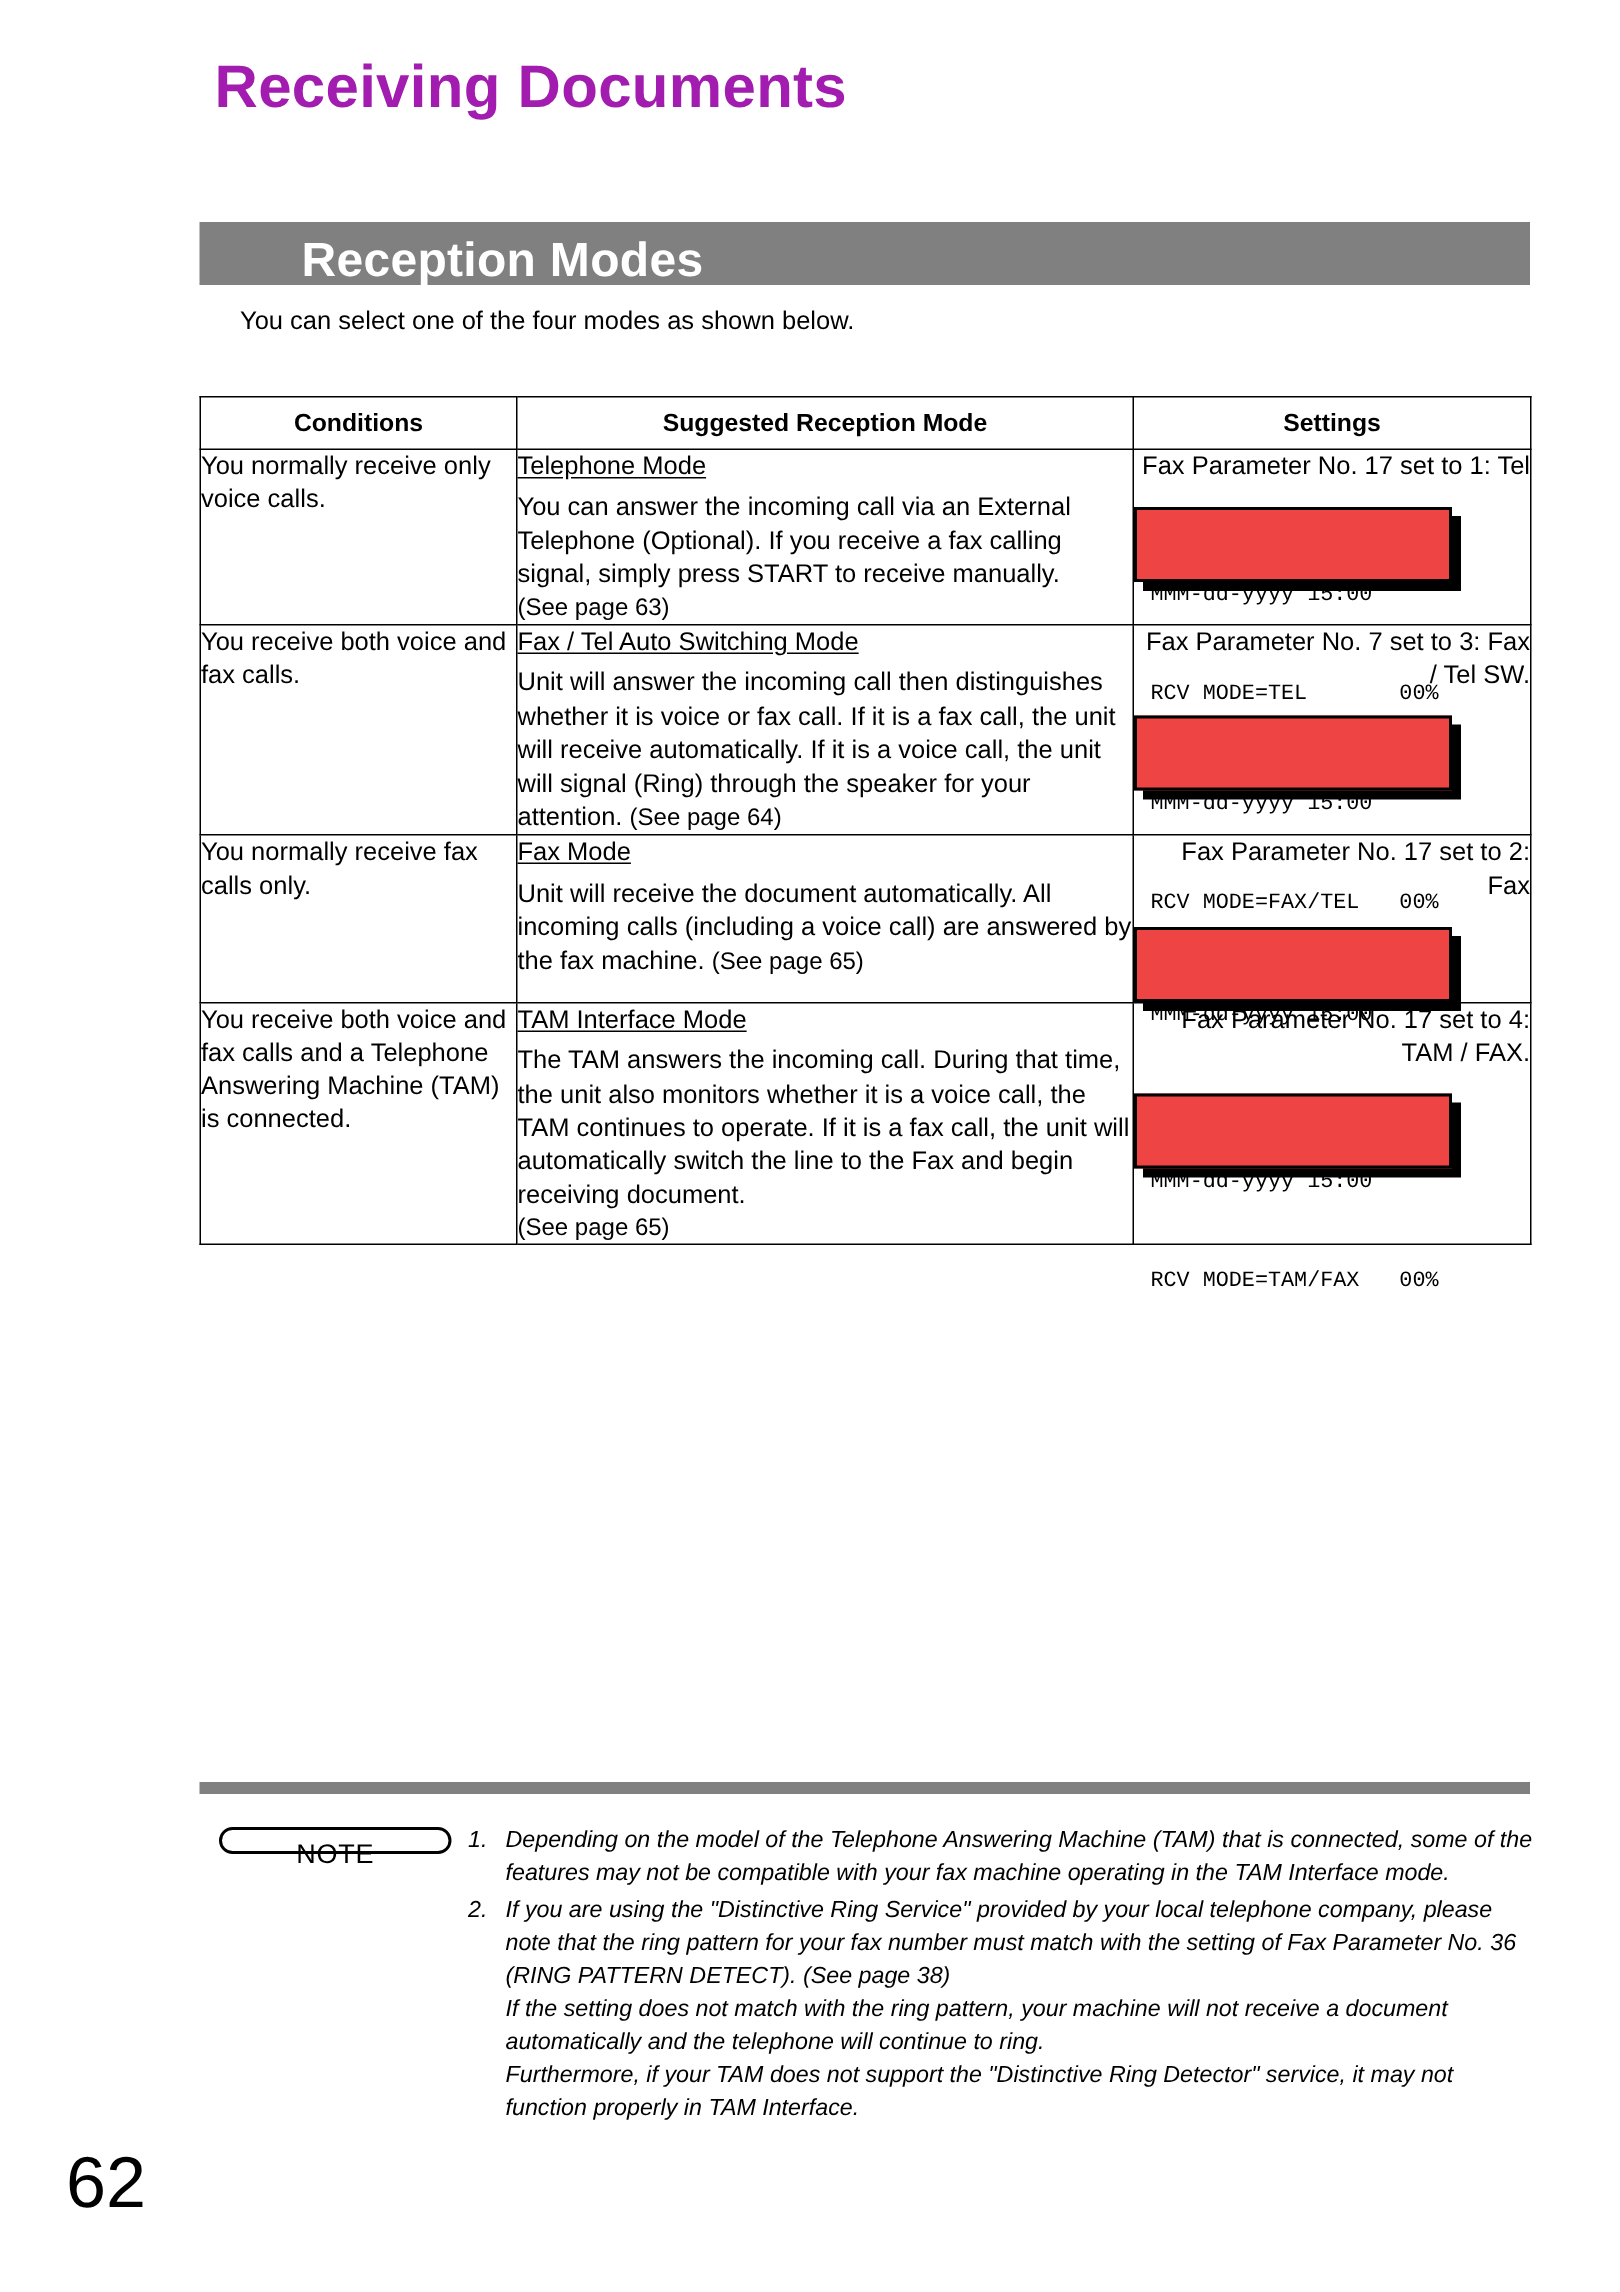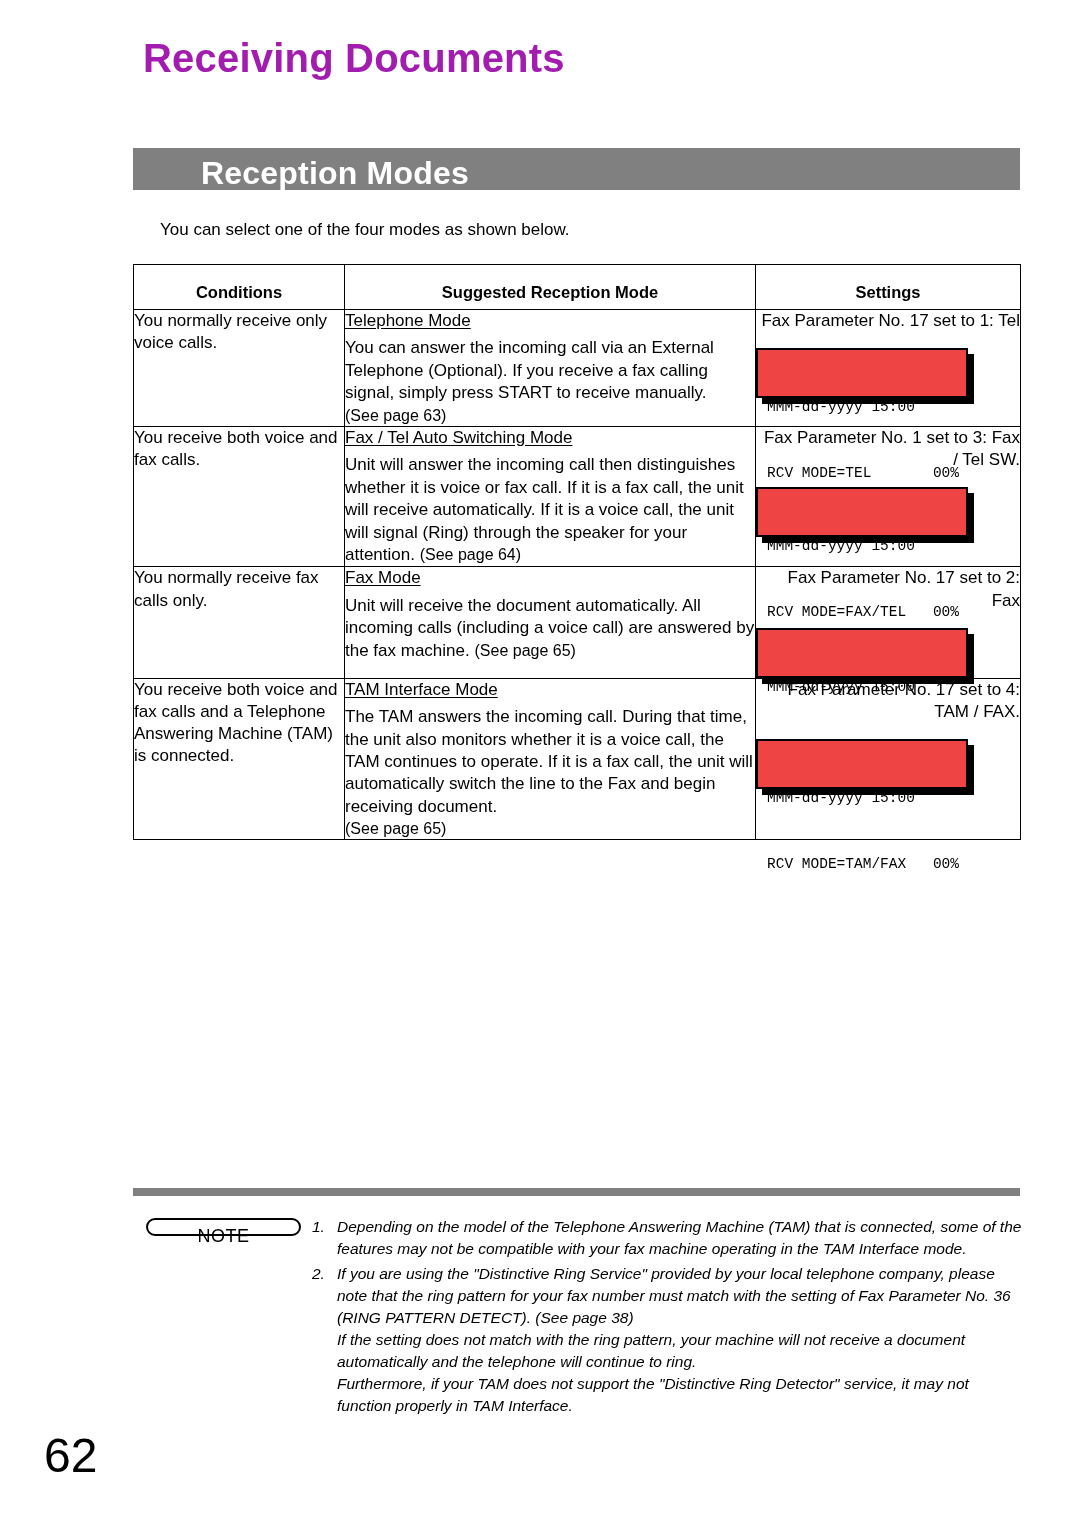--- a/index.html
+++ b/index.html
@@ -45,21 +45,21 @@
     font-weight: bold;
     color: #ffffff;
     letter-spacing: 0.2px;
     margin-left: 20px;
   }
 
   
   .intro {
     position: absolute;
     left: 160px;
-    top: 220px;
+    top: 204px;
     font-size: 17px;
     color: #000;
   }
 
   
   .modes-table {
     position: absolute;
     left: 133px;
     top: 264px;
     width: 887px;
@@ -69,21 +69,21 @@
   .modes-table th,
   .modes-table td {
     border: 1px solid #000;
     vertical-align: top;
     padding: 0;
   }
   .modes-table thead th {
     text-align: center;
     font-size: 16.5px;
     font-weight: bold;
-    padding: 18px 4px 7px 4px;
+    padding: 8px 4px 7px 4px;
     height: 18px;
   }
   .col-cond { width: 211px; }
   .col-mode { width: 411px; }
   .col-set  { width: 265px; }
 
   .cell-cond {
     padding: 8px 8px 10px 11px;
     font-size: 17px;
     line-height: 1.30;
@@ -261,21 +261,21 @@
     <tr>
       <td class="cell-cond">You receive both voice and fax calls.</td>
       <td class="cell-mode">
         <div class="mode-name">Fax / Tel Auto Switching Mode</div>
         <div class="mode-desc">
           <span>Unit will answer the incoming call then distinguishes whether it is voice or fax call. If it is a fax call, the unit will receive automatically. If it is a voice call, the unit will signal (Ring) through the speaker for your attention.</span>
           <span class="seepage-inline">(See page 64)</span>
         </div>
       </td>
       <td class="cell-set">
-        <div>Fax Parameter No. 1 set to 3: Fax / Tel SW.</div>
+        <div>Fax Parameter No. 7 set to 3: Fax / Tel SW.</div>
         <div class="lcd-wrap">
           <div class="lcd-shadow"></div>
           <div class="lcd">
             <div class="lcd-line">
               <span class="lcd-left">MMM-dd-yyyy 15:00</span>
               <span class="lcd-right"></span>
             </div>
             <div class="lcd-line">
               <span class="lcd-left">RCV MODE=FAX/TEL</span>
               <span class="lcd-right">00%</span>

